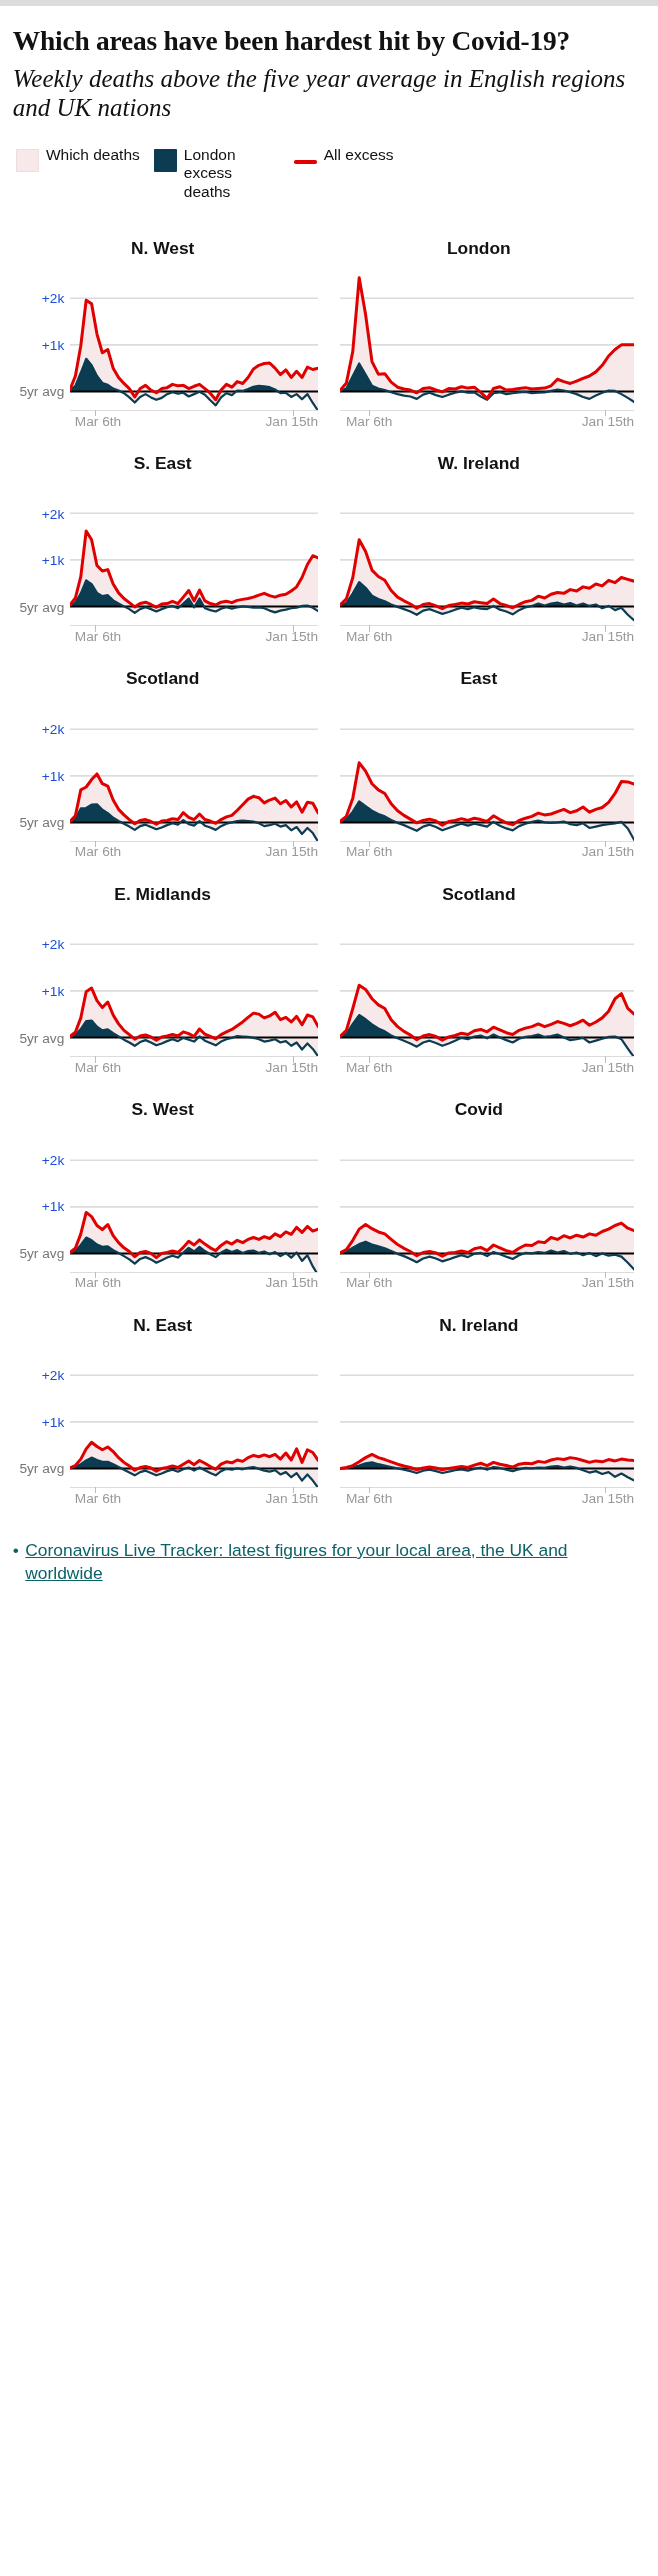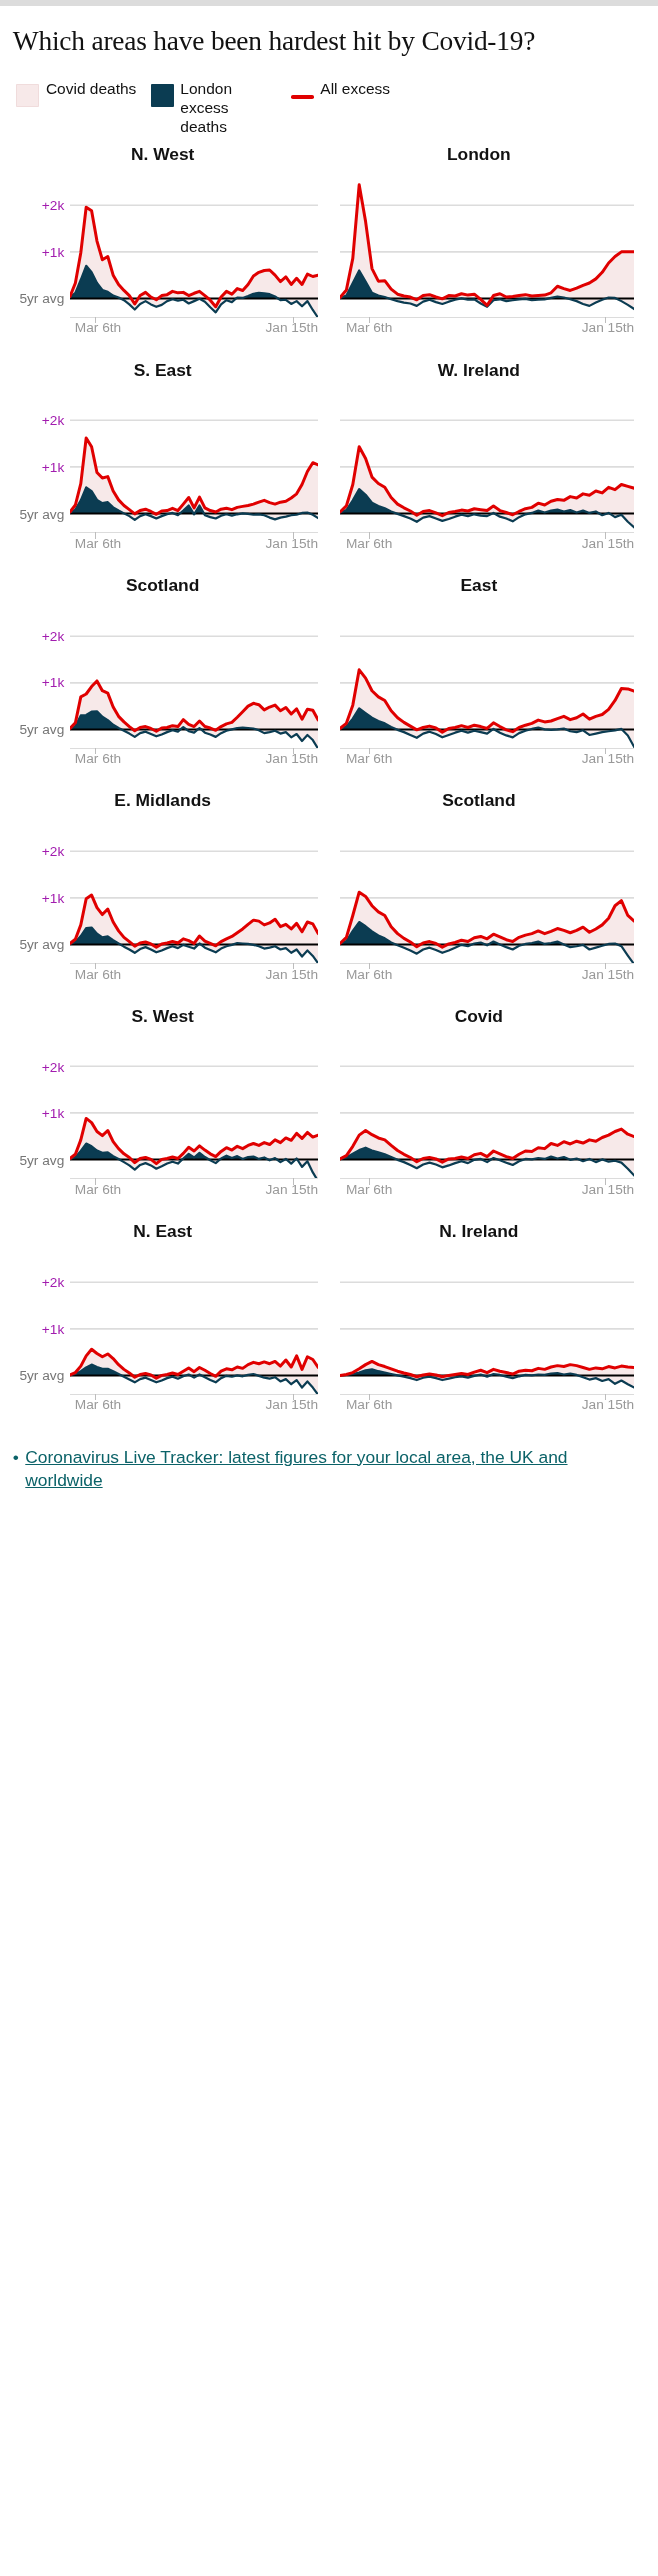--- a/index.html
+++ b/index.html
@@ -20,21 +20,21 @@
     background: #dcdcdc;
     width: 100%;
   }
   .wrap {
     padding: 0 12.8px;
     box-sizing: border-box;
     width: 658px;
   }
   .headline {
     font-family: "Liberation Serif", serif;
-    font-weight: normal;
+    font-weight: bold;
     font-size: 27.4px;
     line-height: 1.13;
     letter-spacing: -0.2px;
     margin: 20px 0 0 0;
     color: #121212;
   }
   .standfirst {
     font-family: "Liberation Serif", serif;
     font-style: italic;
     font-size: 25px;
@@ -78,21 +78,21 @@
   .swatch-line-navy { background: #0b3c52; }
   .legend-label {
     font-size: 15.5px;
     line-height: 1.2;
     color: #121212;
     max-width: 96px;
   }
 
   
   .grid {
-    margin-top: 8px;
+    margin-top: 36px;
   }
   .row {
     display: flex;
     width: 100%;
   }
   .panel {
     width: 50%;
     box-sizing: border-box;
     position: relative;
     padding-bottom: 22px;
@@ -113,21 +113,21 @@
   }
   .panel.right .plot-holder {
     margin-left: 11px;
     margin-right: 11px;
   }
   .plot-svg { display: block; width: 100%; height: 135px; }
   .ylab {
     position: absolute;
     right: calc(100% + 5.5px);
     font-size: 13.7px;
-    color: #a21caf;
+    color: #1d4ed8;
     white-space: nowrap;
     transform: translateY(-50%);
   }
   .ylab.zero { color: #767676; }
   .xaxis-line {
     margin-left: 57px;
     margin-right: 11px;
     position: relative;
     height: 0.9px;
     background: #dcdcdc;
@@ -179,25 +179,26 @@
     cursor: pointer;
   }
 </style>
 </head>
 <body>
 
 <div class="topbar"></div>
 
 <div class="wrap">
   <h1 class="headline">Which areas have been hardest hit by Covid-19?</h1>
+  <p class="standfirst">Weekly deaths above the five year average in English regions and UK nations</p>
 
   <div class="legend">
     <div class="legend-item">
       <span class="swatch-box swatch-covid"></span>
-      <span class="legend-label">Covid deaths</span>
+      <span class="legend-label">Which deaths</span>
     </div>
     <div class="legend-item">
       <span class="swatch-box swatch-other"></span>
       <span class="legend-label">London excess deaths</span>
     </div>
     <div class="legend-item">
       <span class="swatch-line swatch-line-red"></span>
       <span class="legend-label">All excess</span>
     </div>
   </div>

